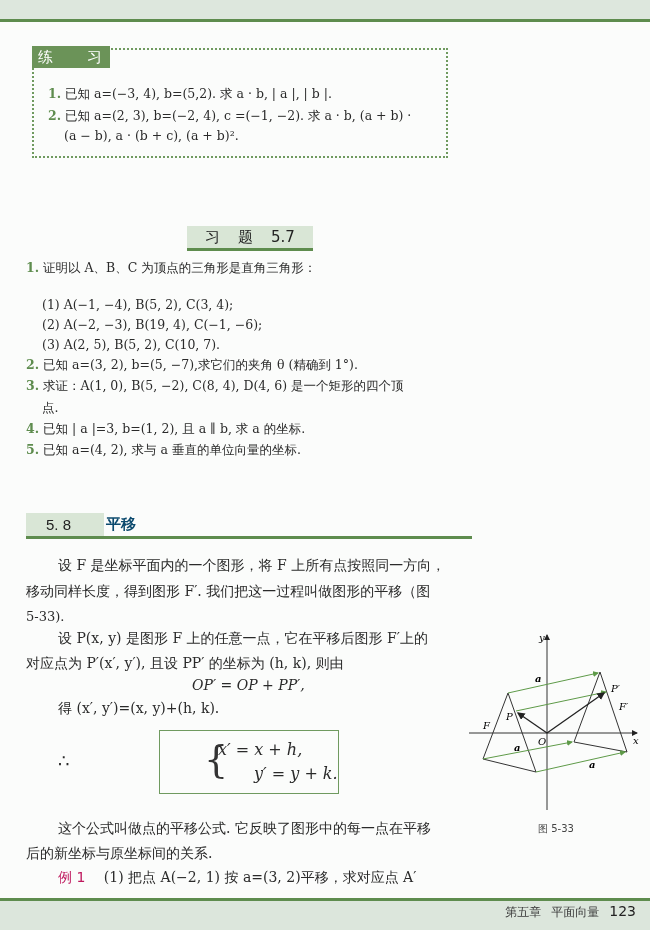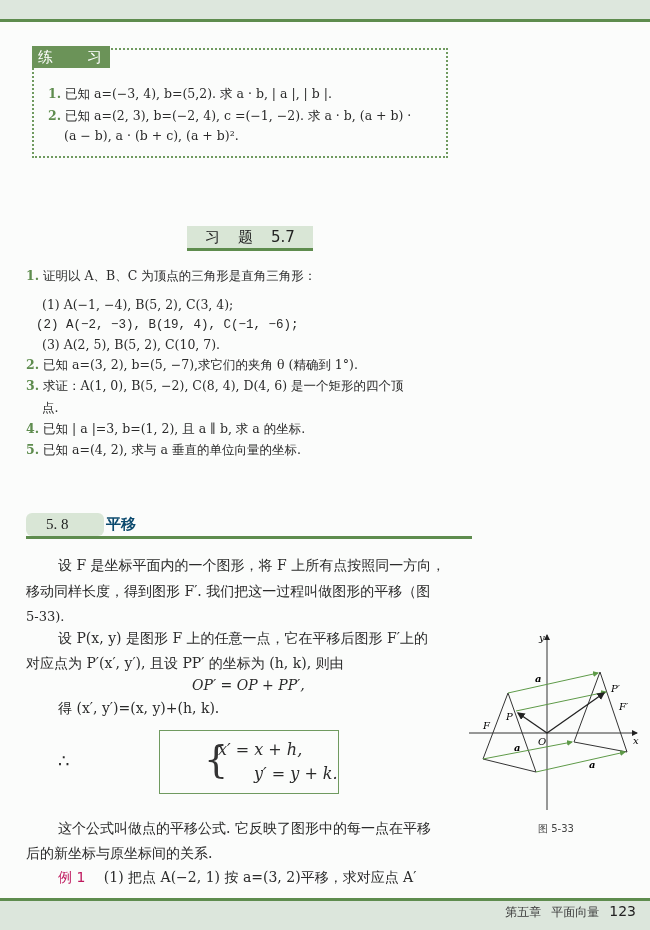--- a/index.html
+++ b/index.html
@@ -60,22 +60,22 @@
   }
 
   
   .sec-header {
     position: absolute; left: 26px; top: 513px; width: 446px; height: 26px;
     border-bottom: 3px solid #5e8c4e;
   }
   .sec-num-box {
     position: absolute; left: 0; top: 0; width: 78px; height: 23px;
     background: #d9e6d6;
-    font-family: Liberation Serif, serif; font-size: 15px;
-    display: flex; align-items: center; padding-left: 20px; color: #222; border-radius: 6px;
+    font-family: Liberation Sans, sans-serif; font-size: 15px;
+    display: flex; align-items: center; padding-left: 20px; color: #222;
   }
   .sec-title {
     position: absolute; left: 80px; top: 2px;
     font-family: "DejaVu Sans", sans-serif; font-size: 15px; font-weight: bold; color: #0c4a6e;
   }
 
   .para { position: absolute; font-size: 14px; line-height: 27px; white-space: nowrap; }
 
   .formula-box {
     position: absolute; left: 159px; top: 730px; width: 180px; height: 64px;
@@ -113,25 +113,25 @@
   <span class="num">2.</span><span>已知 a=(2, 3), b=(−2, 4), c =(−1, −2). 求 a · b, (a + b) ·</span>
 </div>
 <div class="practice-item" style="top:128px; left:64px;">(a − b), a · (b + c), (a + b)².</div>
 
 <div class="ex-title">
   <span>习</span>
   <span>题</span>
   <span>5.7</span>
 </div>
 
-<div class="line" style="left:26px; top:268px;">
+<div class="line" style="left:26px; top:260px;">
   <span class="num">1.</span><span>证明以 A、B、C 为顶点的三角形是直角三角形：</span>
 </div>
 <div class="line" style="left:42px; top:297px;">(1) A(−1, −4), B(5, 2), C(3, 4);</div>
-<div class="line" style="left:36px; top:317px;font-family:Liberation Mono, monospace;">(2) A(−2, −3), B(19, 4), C(−1, −6);</div>
+<div class="line" style="left:42px; top:317px;">(2) A(−2, −3), B(19, 4), C(−1, −6);</div>
 <div class="line" style="left:42px; top:337px;">(3) A(2, 5), B(5, 2), C(10, 7).</div>
 <div class="line" style="left:26px; top:357px;">
   <span class="num">2.</span><span>已知 a=(3, 2), b=(5, −7),求它们的夹角 θ (精确到 1°).</span>
 </div>
 <div class="line" style="left:26px; top:378px;">
   <span class="num">3.</span><span>求证：A(1, 0), B(5, −2), C(8, 4), D(4, 6) 是一个矩形的四个顶</span>
 </div>
 <div class="line" style="left:42px; top:400px;">点.</div>
 <div class="line" style="left:26px; top:421px;">
   <span class="num">4.</span><span>已知 | a |=3, b=(1, 2), 且 a ∥ b, 求 a 的坐标.</span>

